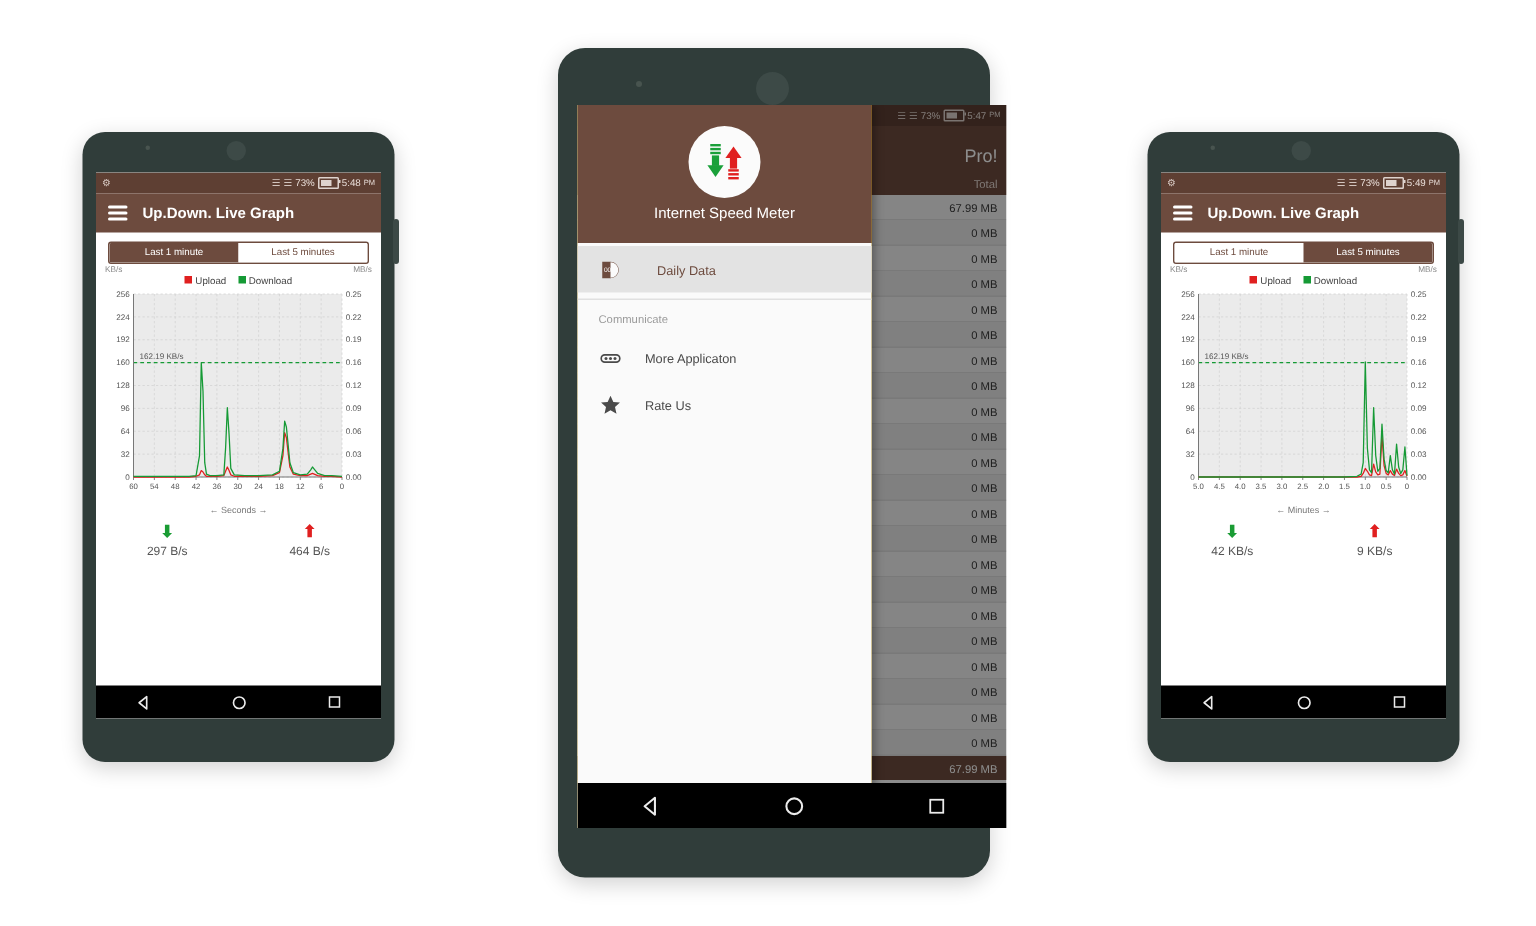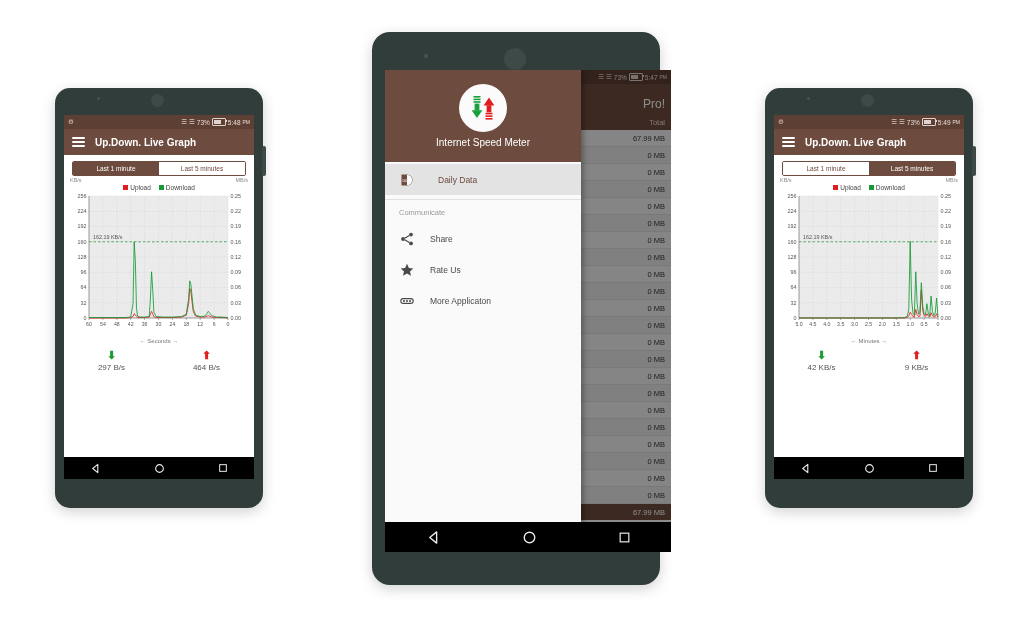--- a/index.html
+++ b/index.html
@@ -340,51 +340,40 @@
               </svg>
             </div>
             <div class="dlabel">Daily Data</div>
           </div>
 
 
 
           <div class="dsep"></div>
           <div class="dsection">Communicate</div>
 
-          <div class="ditem">
-            <div class="dico">
-              <svg width="14" height="14" viewBox="0 0 14 14">
-                <circle cx="11" cy="2.6" r="1.9" fill="#4a4a4a"></circle>
-                <circle cx="3" cy="7" r="1.9" fill="#4a4a4a"></circle>
-                <circle cx="11" cy="11.4" r="1.9" fill="#4a4a4a"></circle>
-                <path d="M4.6 6.2 L9.4 3.4 M4.6 7.8 L9.4 10.6" stroke="#4a4a4a" stroke-width="1.1"></path>
-              </svg>
-            </div>
-            <div class="dlabel">Share</div>
-          </div>
-
-          <div class="ditem">
-            <div class="dico">
-              <svg width="14" height="14" viewBox="0 0 14 14">
-                <path d="M7 0.8 L8.9 5 L13.3 5.4 L10 8.4 L11 12.8 L7 10.5 L3 12.8 L4 8.4 L0.7 5.4 L5.1 5 Z" fill="#4a4a4a"></path>
-              </svg>
-            </div>
-            <div class="dlabel">Rate Us</div>
-          </div>
 
           <div class="ditem">
             <div class="dico">
               <svg width="14" height="14" viewBox="0 0 14 14">
                 <rect x="0.8" y="4.6" width="12.4" height="4.8" rx="2.4" fill="none" stroke="#4a4a4a" stroke-width="1.1"></rect>
                 <circle cx="4" cy="7" r="1" fill="#4a4a4a"></circle>
                 <circle cx="7" cy="7" r="1" fill="#4a4a4a"></circle>
                 <circle cx="10" cy="7" r="1" fill="#4a4a4a"></circle>
               </svg>
             </div>
             <div class="dlabel">More Applicaton</div>
+          </div>
+
+          <div class="ditem">
+            <div class="dico">
+              <svg width="14" height="14" viewBox="0 0 14 14">
+                <path d="M7 0.8 L8.9 5 L13.3 5.4 L10 8.4 L11 12.8 L7 10.5 L3 12.8 L4 8.4 L0.7 5.4 L5.1 5 Z" fill="#4a4a4a"></path>
+              </svg>
+            </div>
+            <div class="dlabel">Rate Us</div>
           </div>
         </div>
       </div>
 
       <div class="navbar" style="height:30px;">
         <svg class="nb" width="15" height="15" viewBox="0 0 12 12">
             <path d="M8.5 1.5 L3 6 L8.5 10.5 Z" fill="none" stroke="#fff" stroke-width="1.1" stroke-linejoin="round"></path>
           </svg>
         <svg class="nb" width="15" height="15" viewBox="0 0 12 12">
             <circle cx="6" cy="6" r="4.2" fill="none" stroke="#fff" stroke-width="1.1"></circle>

